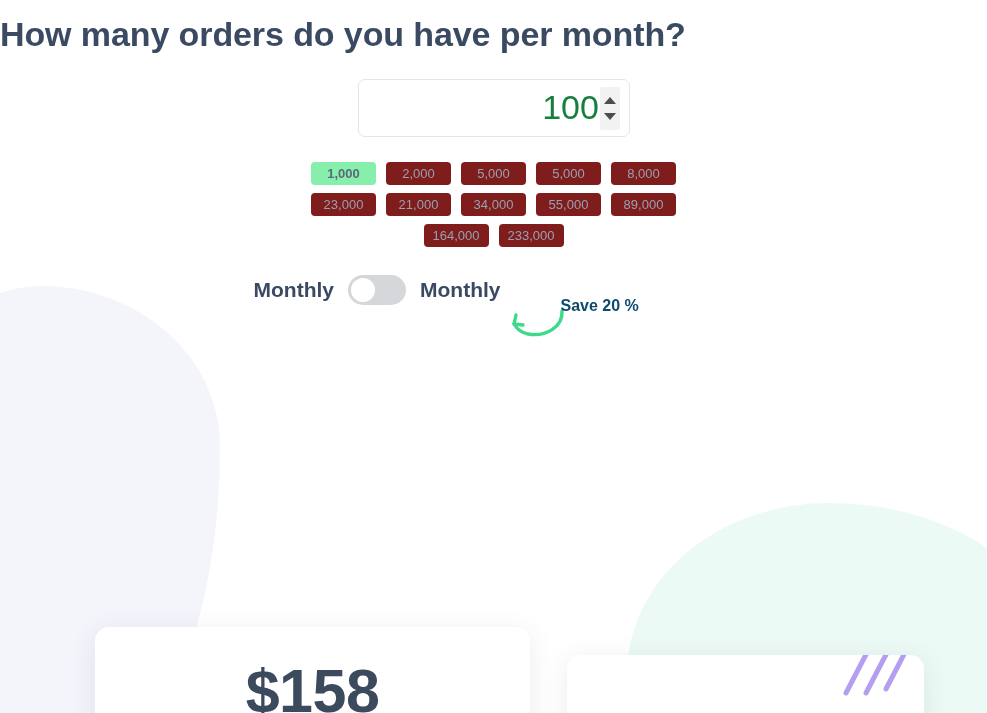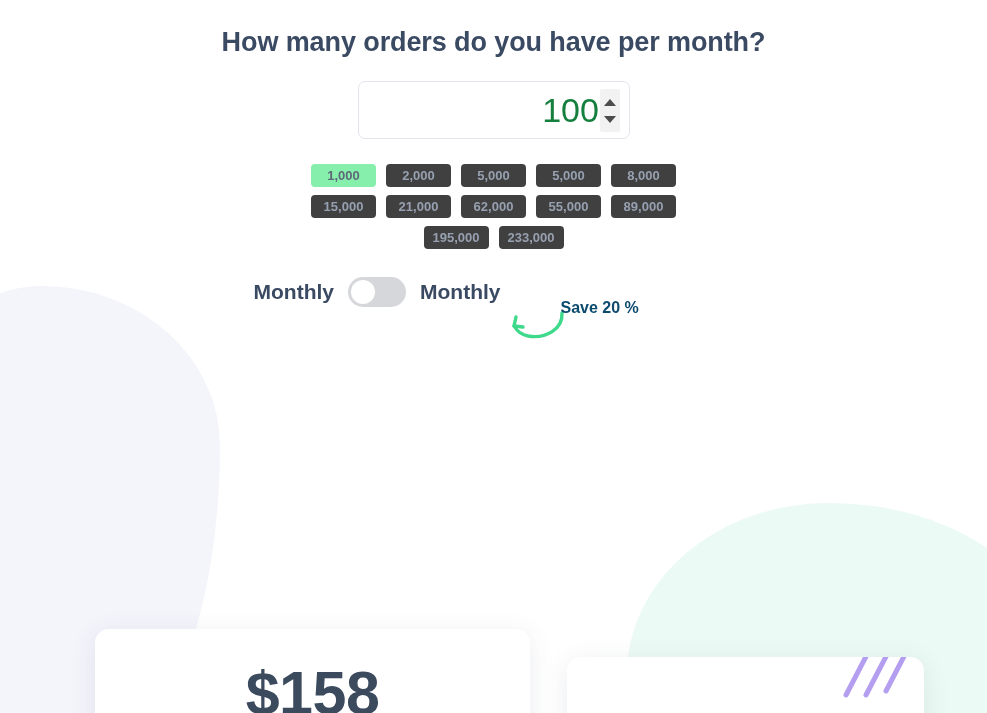--- a/index.html
+++ b/index.html
@@ -46,26 +46,26 @@
 
   .page {
     position: relative;
     z-index: 1;
     width: 987px;
     height: 713px;
   }
 
   
   .headline {
-    text-align: center;
-    font-size: 27px;
+    text-align: left;
+    font-size: 34px;
     font-weight: 600;
     color: #3b4a63;
     letter-spacing: -0.1px;
-    padding-top: 24px;
+    padding-top: 12px;
     line-height: 1.35;
   }
 
   
   .input-wrap {
     margin: 21px auto 0;
     width: 272px;
     height: 58px;
     border: 1px solid #e2e6ec;
     border-radius: 7px;
@@ -115,31 +115,30 @@
     margin: 25px auto 0;
     width: 430px;
     display: flex;
     flex-wrap: wrap;
     gap: 8px 10px;
     justify-content: center;
   }
   .chip {
     width: 65px;
     height: 23px;
-    background: #404040;
+    background: #7f1d1d;
     border: none;
     border-radius: 4px;
     font-family: inherit;
     font-size: 13px;
     color: #97a0b0;
     cursor: pointer;
     display: flex;
     align-items: center;
     justify-content: center;
-    font-weight: bold;
   }
   .chip.active {
     background: #86efac;
     color: #5e6878;
     font-weight: bold;
   }
 
   
   .toggle-row {
     margin: 28px auto 0;
@@ -269,26 +268,26 @@
       <span class="arrow down"></span>
     </div>
   </div>
 
   <div class="chips">
     <button class="chip active">1,000</button>
     <button class="chip">2,000</button>
     <button class="chip">5,000</button>
     <button class="chip">5,000</button>
     <button class="chip">8,000</button>
-    <button class="chip">15,000</button>
+    <button class="chip">23,000</button>
     <button class="chip">21,000</button>
-    <button class="chip">62,000</button>
+    <button class="chip">34,000</button>
     <button class="chip">55,000</button>
     <button class="chip">89,000</button>
-    <button class="chip">195,000</button>
+    <button class="chip">164,000</button>
     <button class="chip">233,000</button>
   </div>
 
   <div class="toggle-row">
     <span class="toggle-label">Monthly</span>
     <div class="switch">
       <div class="knob"></div>
     </div>
     <span class="toggle-label">Monthly</span>
 

